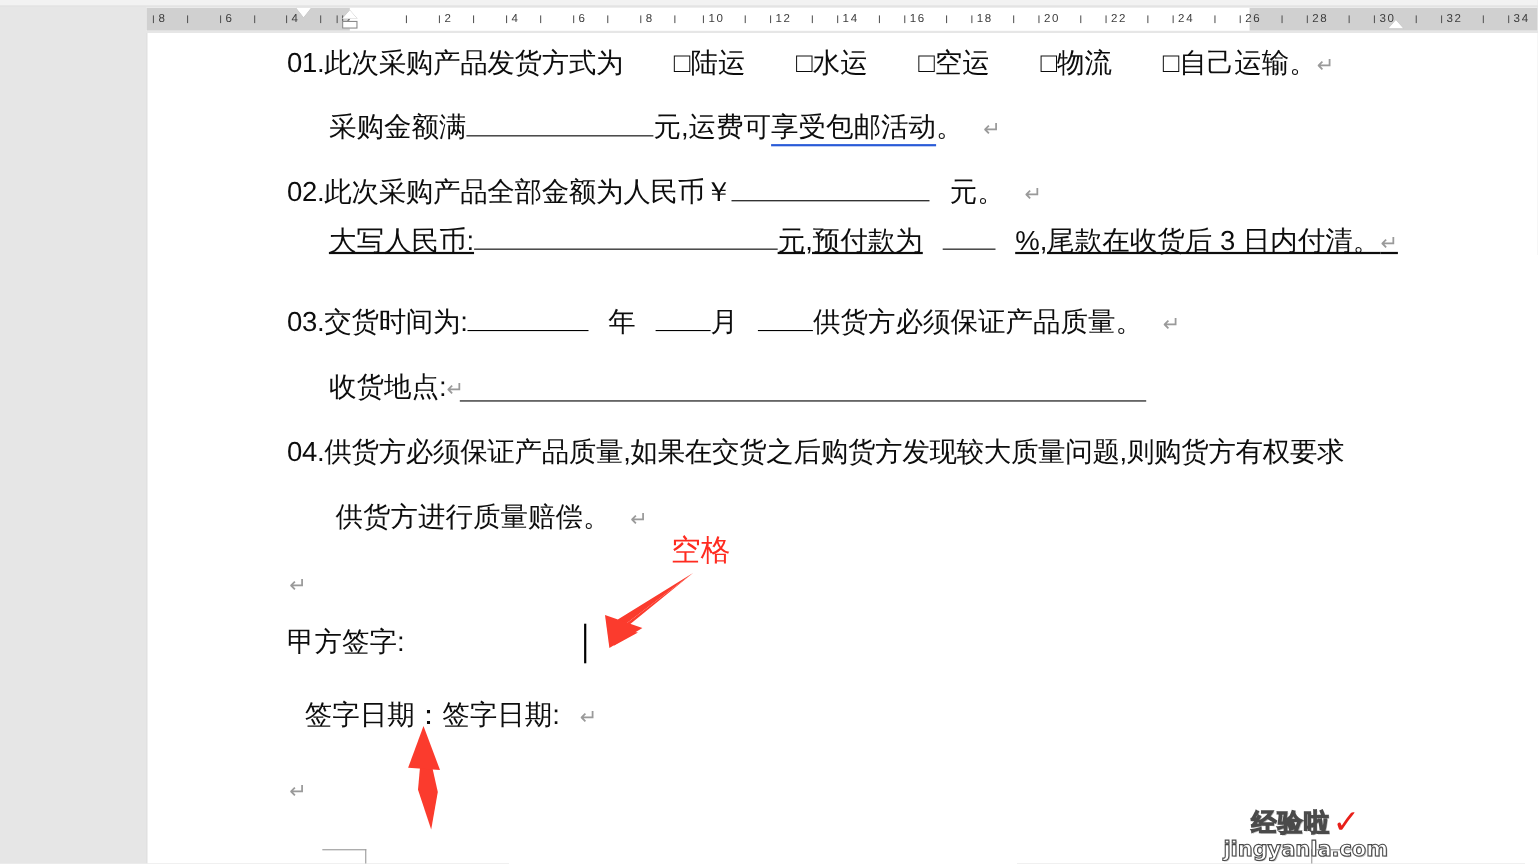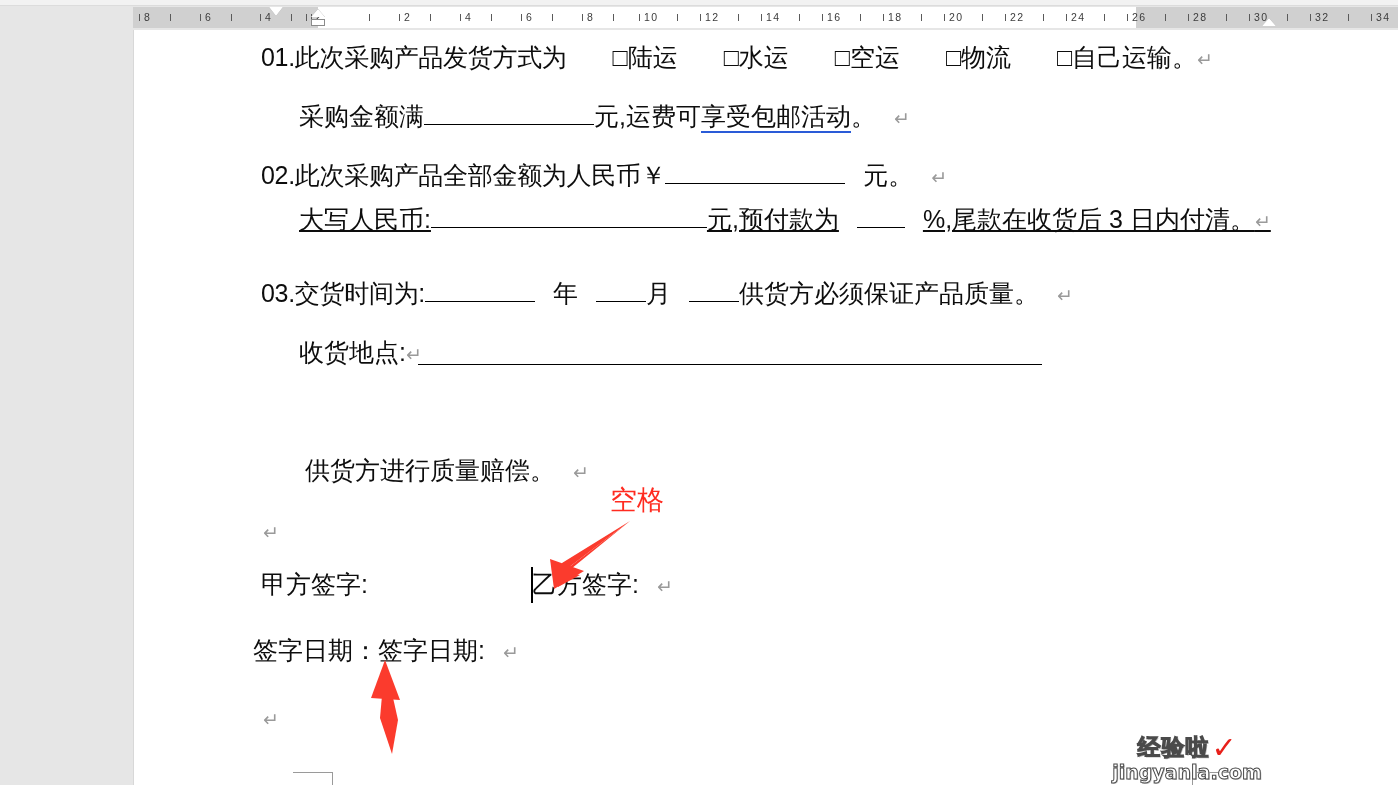--- a/index.html
+++ b/index.html
@@ -326,36 +326,36 @@
 
       <div class="line" style="left:128px; top:248px;">
         <span class="num">03.交货时间为:</span><span class="blank" style="width:110px;"></span><span class="sp-s"></span><span>年</span><span class="sp-s"></span><span class="blank" style="width:50px;"></span><span>月</span><span class="sp-s"></span><span class="blank" style="width:50px;"></span><span>供货方必须保证产品质量。</span><span class="sp-s"></span><span class="pil">↵</span>
       </div>
 
       <div class="line" style="left:166px; top:307px;">
         <span>收货地点:</span><span class="pil">↵</span>
       </div>
       <div class="long-rule" style="left:285px; top:334px; width:624px;"></div>
 
+      <div class="line" style="left:128px; top:366px;">
+        <span class="num">04.供货方必须保证产品质量,如果在交货之后购货方发现较大质量问题,则购货方有权要求</span>
+      </div>
       <div class="line" style="left:172px; top:425px;">
         <span>供货方进行质量赔偿。</span><span class="sp-s"></span><span class="pil">↵</span>
       </div>
 
       <div class="line" style="left:130px; top:485px;">
         <span class="pil">↵</span>
       </div>
 
       <div class="line" style="left:128px; top:539px;">
         <span>甲方签字:</span>
       </div>
-      <div class="line" style="left:399px; top:539px;">
-        <span>乙方签字:</span><span class="sp-s"></span><span class="pil">↵</span>
-      </div>
-
-      <div class="line" style="left:120px; top:605px;">
+
+      <div class="line" style="left:144px; top:605px;">
         <span>签字日期：签字日期:</span><span class="sp-s"></span><span class="pil">↵</span>
       </div>
 
       <div class="line" style="left:130px; top:672px;">
         <span class="pil">↵</span>
       </div>
 
       <div class="caret" style="left:398px; top:537px; height:36px;"></div>
 
       <div class="anno-text" style="left:477px; top:455px;">空格</div>

